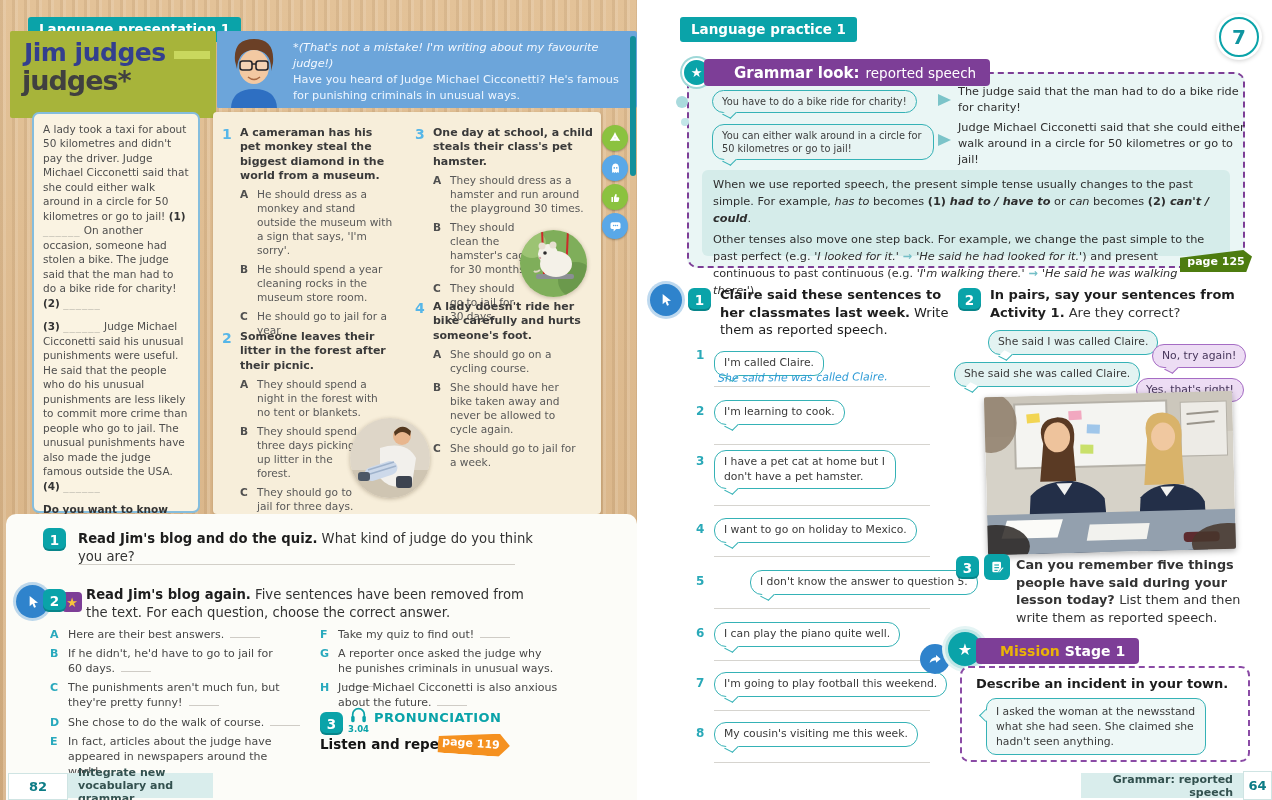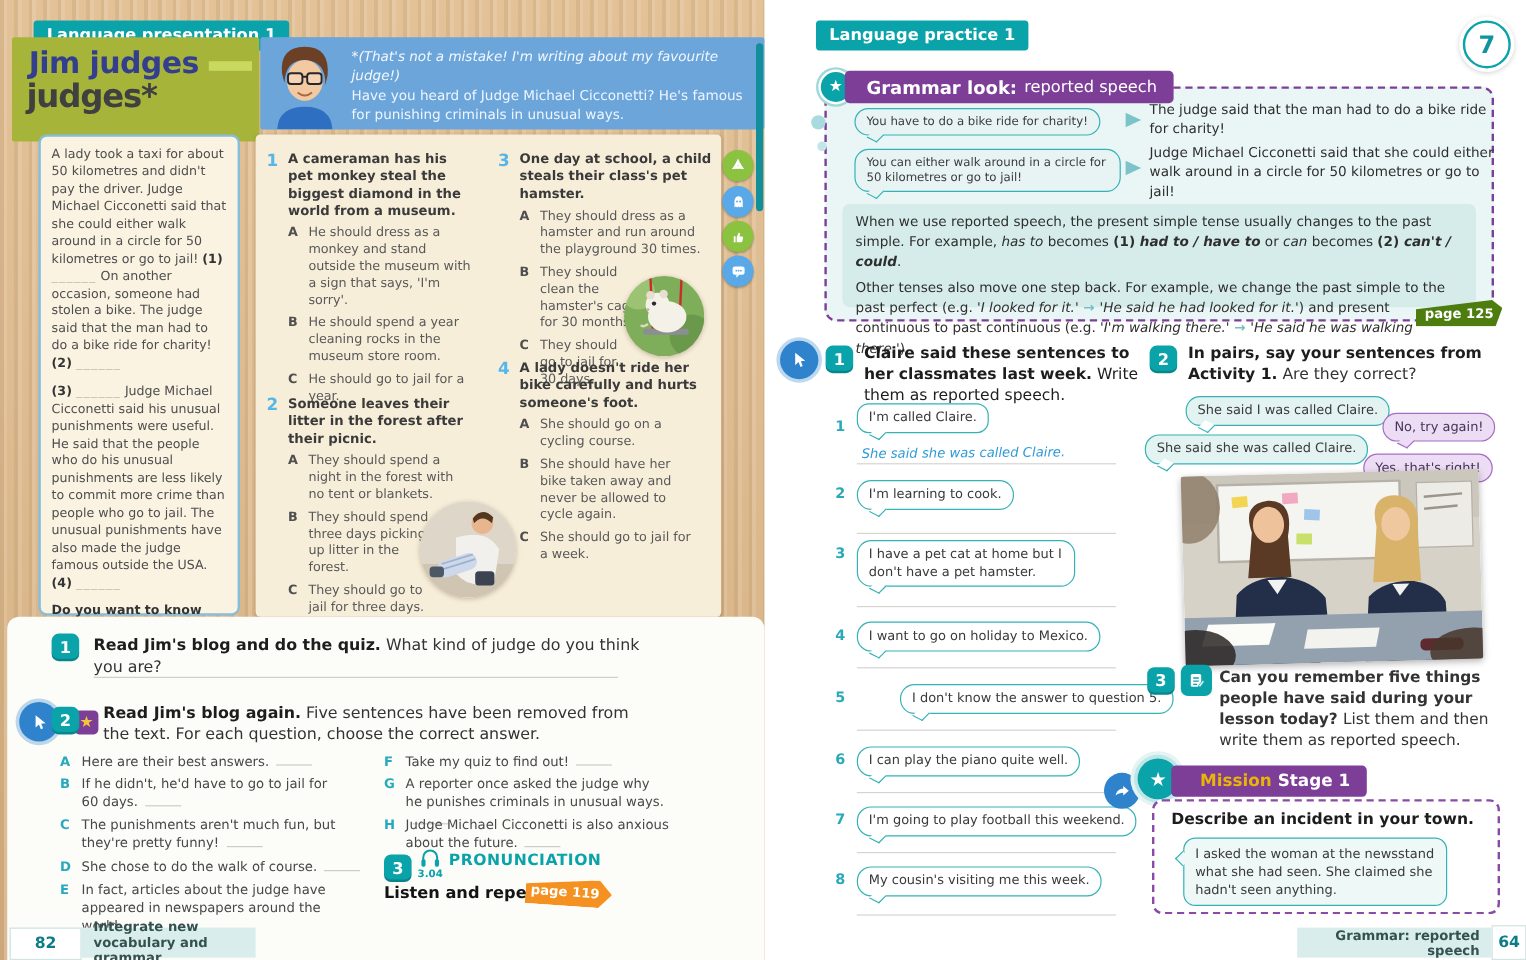--- a/index.html
+++ b/index.html
@@ -74,21 +74,21 @@
 
   
   #right-page{position:absolute;left:650px;top:0;width:622px;height:800px;background:#ffffff;}
   #unit-badge{position:absolute;left:1216px;top:14px;width:46px;height:46px;border-radius:50%;background:#fff;
     box-shadow:0 1px 4px rgba(0,0,0,.18);display:flex;align-items:center;justify-content:center;}
   #unit-badge .ring{width:36px;height:36px;border:2.5px solid #0aa3a9;border-radius:50%;
     display:flex;align-items:center;justify-content:center;color:#0f95a0;font-weight:700;font-size:20px;}
   #grammar-box{position:absolute;left:687px;top:72px;width:558px;height:196px;background:#eaf6f5;
     border:2px dashed #7d3e97;border-radius:10px;box-sizing:border-box;}
   #grammar-banner{position:absolute;left:704px;top:59px;height:27px;background:#7d3e97;border-radius:4px;
-    display:flex;align-items:center;padding:0 14px 0 18px;gap:6px;white-space:nowrap;}
+    display:flex;align-items:center;padding:0 14px 0 30px;gap:6px;white-space:nowrap;}
   #grammar-banner .gb{color:#fff;font-weight:700;font-size:15px;}
   #grammar-banner .gr{color:#fff;font-size:13.5px;}
   .star-circle{position:absolute;border-radius:50%;background:#0aa3a9;color:#fff;display:flex;align-items:center;justify-content:center;
     box-shadow:0 0 0 2px #fff,0 0 0 4px #9fd8d8;}
   .deco-dot{position:absolute;border-radius:50%;}
   .gbub{position:absolute;background:#e7f4f3;border:1.5px solid #35b2b6;border-radius:12px;
     padding:4px 9px;font-size:9.8px;color:#3c3c3c;line-height:1.35;}
   .gbub::after{content:"";position:absolute;left:12px;bottom:-6px;width:8px;height:8px;background:#e7f4f3;
     border-bottom:1.5px solid #35b2b6;border-left:1.5px solid #35b2b6;transform:rotate(-45deg) skewX(18deg);}
   .g-arrow{position:absolute;width:0;height:0;border-left:13px solid #7cc4c9;border-top:6px solid transparent;border-bottom:6px solid transparent;}
@@ -382,21 +382,21 @@
     <svg width="16" height="16" viewBox="0 0 24 24">
         <path d="M7 3 L7 18.5 L11.2 14.6 L13.6 20.6 L16.4 19.4 L14 13.6 L19.5 13 Z" fill="#fff"></path>
       </svg>
   </div>
   <div class="act-badge" style="left:688px;top:288px;">1</div>
   <div class="act-text" style="left:720px;top:286px;width:234px;font-size:13px;">
     <span class="bold">Claire said these sentences to her classmates last week.</span><span class="bold" style="font-weight:400;"> Write them as reported speech.</span>
   </div>
 
   <div class="item-num" style="left:696px;top:348px;">1</div>
-  <div class="sbub" style="left:714px;top:336px;border-radius:10px;">I'm called Claire.</div>
+  <div class="sbub" style="left:714px;top:351px;border-radius:10px;">I'm called Claire.</div>
   <div id="handwriting" style="left:718px;top:371px;">She said she was called Claire.</div>
   <div class="rline" style="left:714px;top:386px;width:216px;"></div>
 
   <div class="item-num" style="left:696px;top:404px;">2</div>
   <div class="sbub" style="left:714px;top:400px;">I'm learning to cook.</div>
   <div class="rline" style="left:714px;top:444px;width:216px;"></div>
 
   <div class="item-num" style="left:696px;top:454px;">3</div>
   <div class="sbub wrap" style="left:714px;top:450px;width:162px;">I have a pet cat at home but I don't have a pet hamster.</div>
   <div class="rline" style="left:714px;top:505px;width:216px;"></div>

